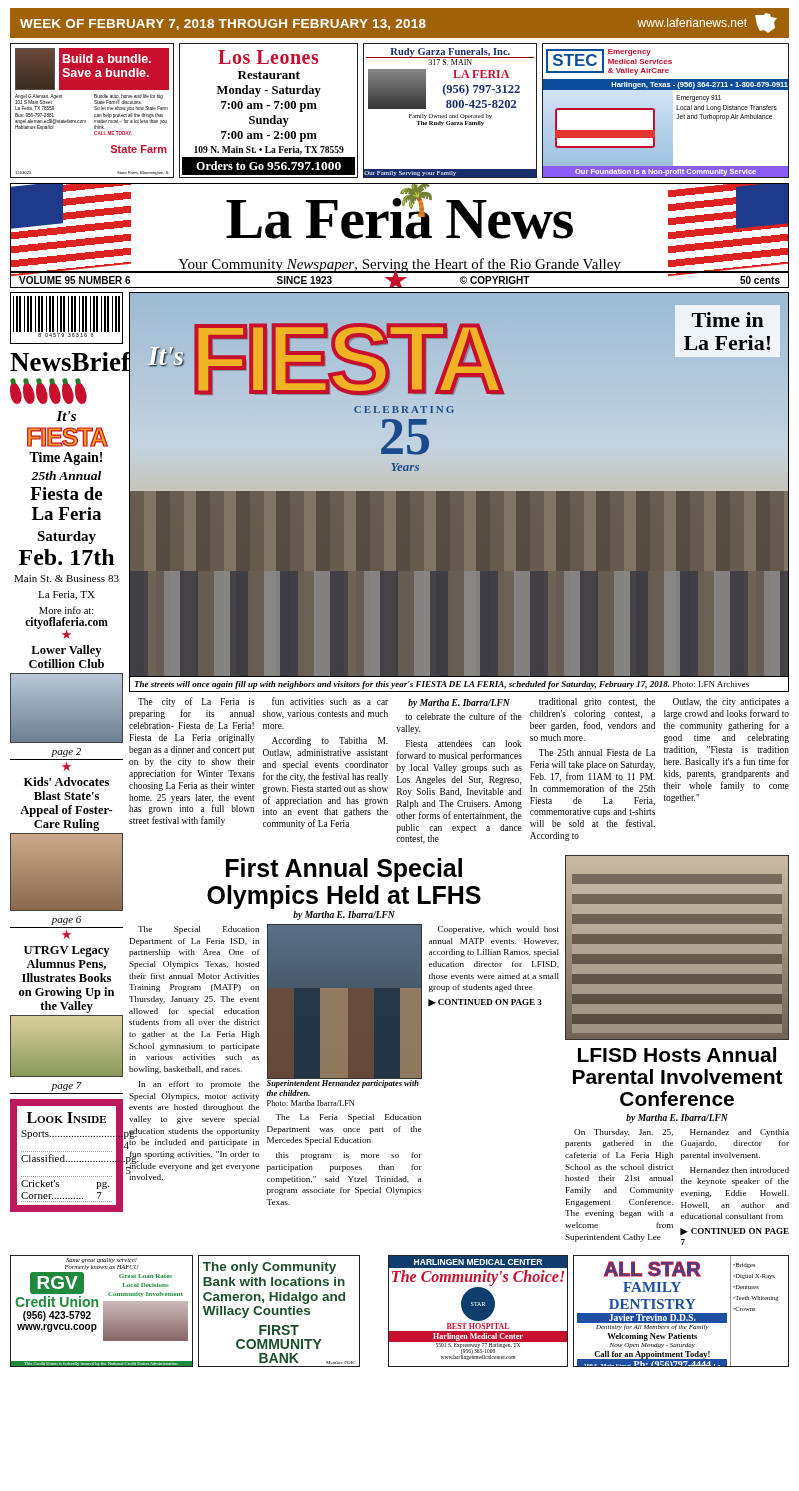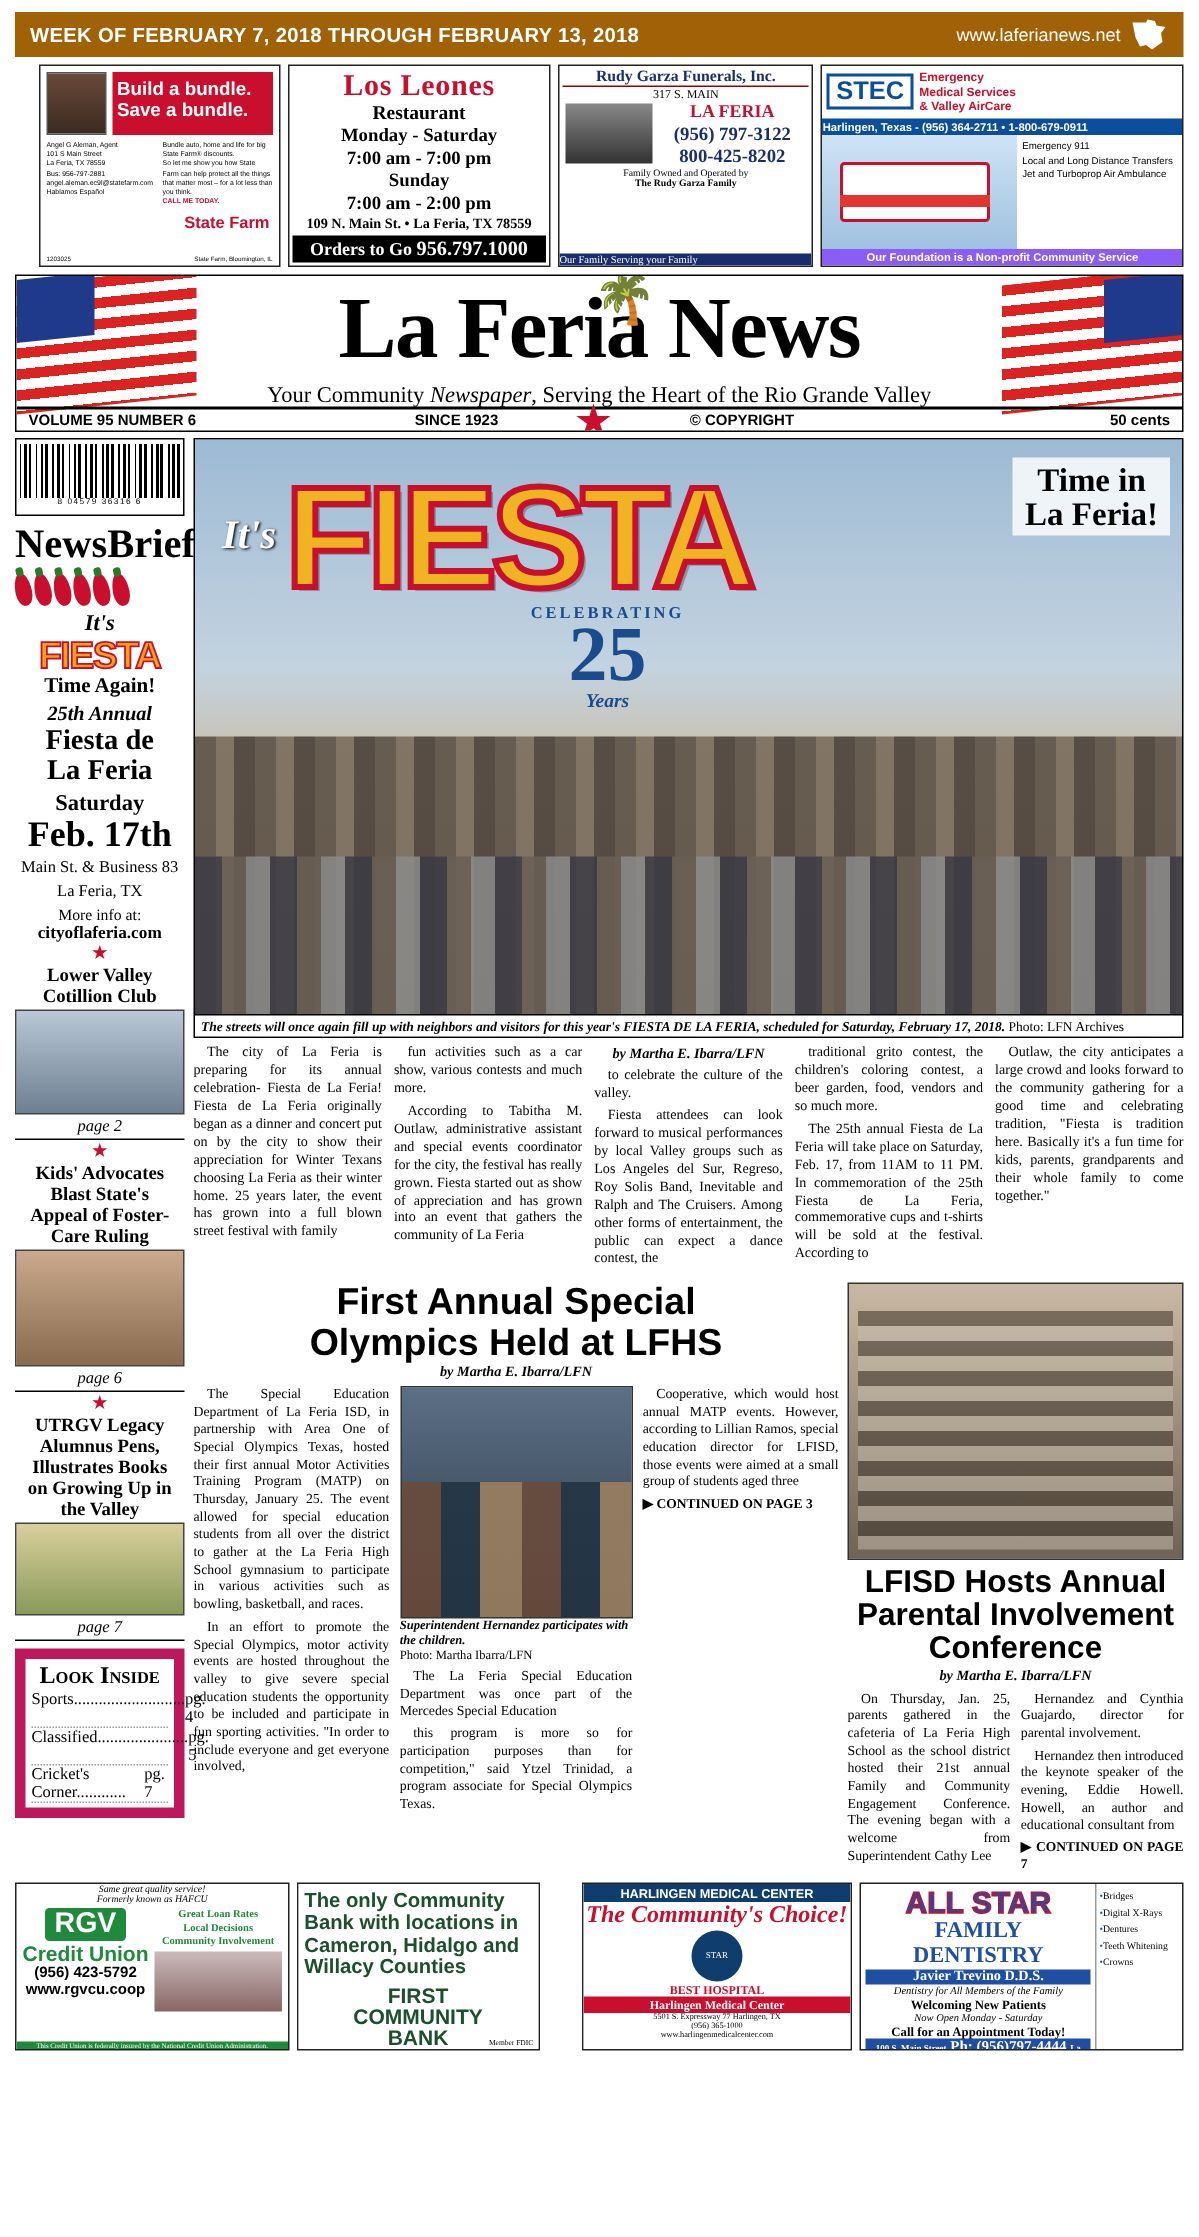--- a/index.html
+++ b/index.html
@@ -19,21 +19,21 @@
     align-items:center; justify-content:space-between; padding:0 10px;
     font-family:"Liberation Sans", sans-serif;
   }
   .topbar .wk { font-weight:bold; font-size:13.5px; letter-spacing:.2px; }
   .topbar .site { font-size:12px; }
   .tex { width:26px; height:22px; position:relative; }
 
   
   .adstrip { display:flex; gap:5px; margin-top:5px; height:135px; }
   .ad { border:1px solid #222; background:#fff; position:relative; overflow:hidden; }
-  .ad1 { width:165px;margin-left:16px; }
+  .ad1 { width:165px; }
   .ad2 { width:180px; }
   .ad3 { width:175px; }
   .ad4 { width:248px; }
 
   
   .sf-top { display:flex; gap:4px; padding:4px; }
   .sf-photo { width:40px;height:42px;background:linear-gradient(#6a4a3a,#3b2a20); border:1px solid #555;}
   .sf-red { flex:1; background:#c8102e; color:#fff; font-family:"Liberation Sans",sans-serif;
             font-weight:bold; font-size:12.5px; line-height:1.15; padding:4px 3px; }
   .sf-cols { display:flex; gap:4px; padding:0 4px; font-size:4.6px; line-height:1.35;
@@ -66,21 +66,21 @@
   .rg-small { font-size:6.5px; }
   .rg-bar { background:#1a2e6e; color:#fff; font-size:7px; position:absolute; bottom:0; left:0; right:0; }
 
   
   .stec { display:flex; flex-direction:column; height:100%; }
   .stec-top { display:flex; gap:4px; padding:3px; align-items:center;}
   .stec-logo { font-family:"Liberation Sans",sans-serif; font-weight:bold; font-size:17px;
                color:#0b4e9b; border:2px solid #0b4e9b; padding:0 4px;}
   .stec-em { color:#c8102e; font-weight:bold; font-size:8px; font-family:"Liberation Sans",sans-serif;
              line-height:1.2; }
-  .stec-hl { background:#0b4e9b; color:#fff; font-size:7.5px; text-align:left; font-weight:bold;
+  .stec-hl { background:#0b4e9b; color:#fff; font-size:7.5px; text-align:right; font-weight:bold;
              font-family:"Liberation Sans",sans-serif; padding:1px 0;}
   .stec-body { display:flex; flex:1; }
   .stec-amb { width:130px; background:linear-gradient(#cfe3f5,#9fc1e0); position:relative;}
   .amb-box { position:absolute; left:12px; top:18px; width:100px; height:40px; background:#fff;
              border:2px solid #c8102e; border-radius:3px;}
   .amb-strip { position:absolute; left:12px; top:40px; width:100px; height:8px; background:#e2352f;}
   .stec-list { flex:1; font-size:6.5px; font-family:"Liberation Sans",sans-serif; padding:3px; line-height:1.5;}
   .stec-foot { background:#8b5cf6; color:#fff; text-align:center; font-size:7.5px; font-weight:bold;
                font-family:"Liberation Sans",sans-serif; padding:1px 0;}
 

